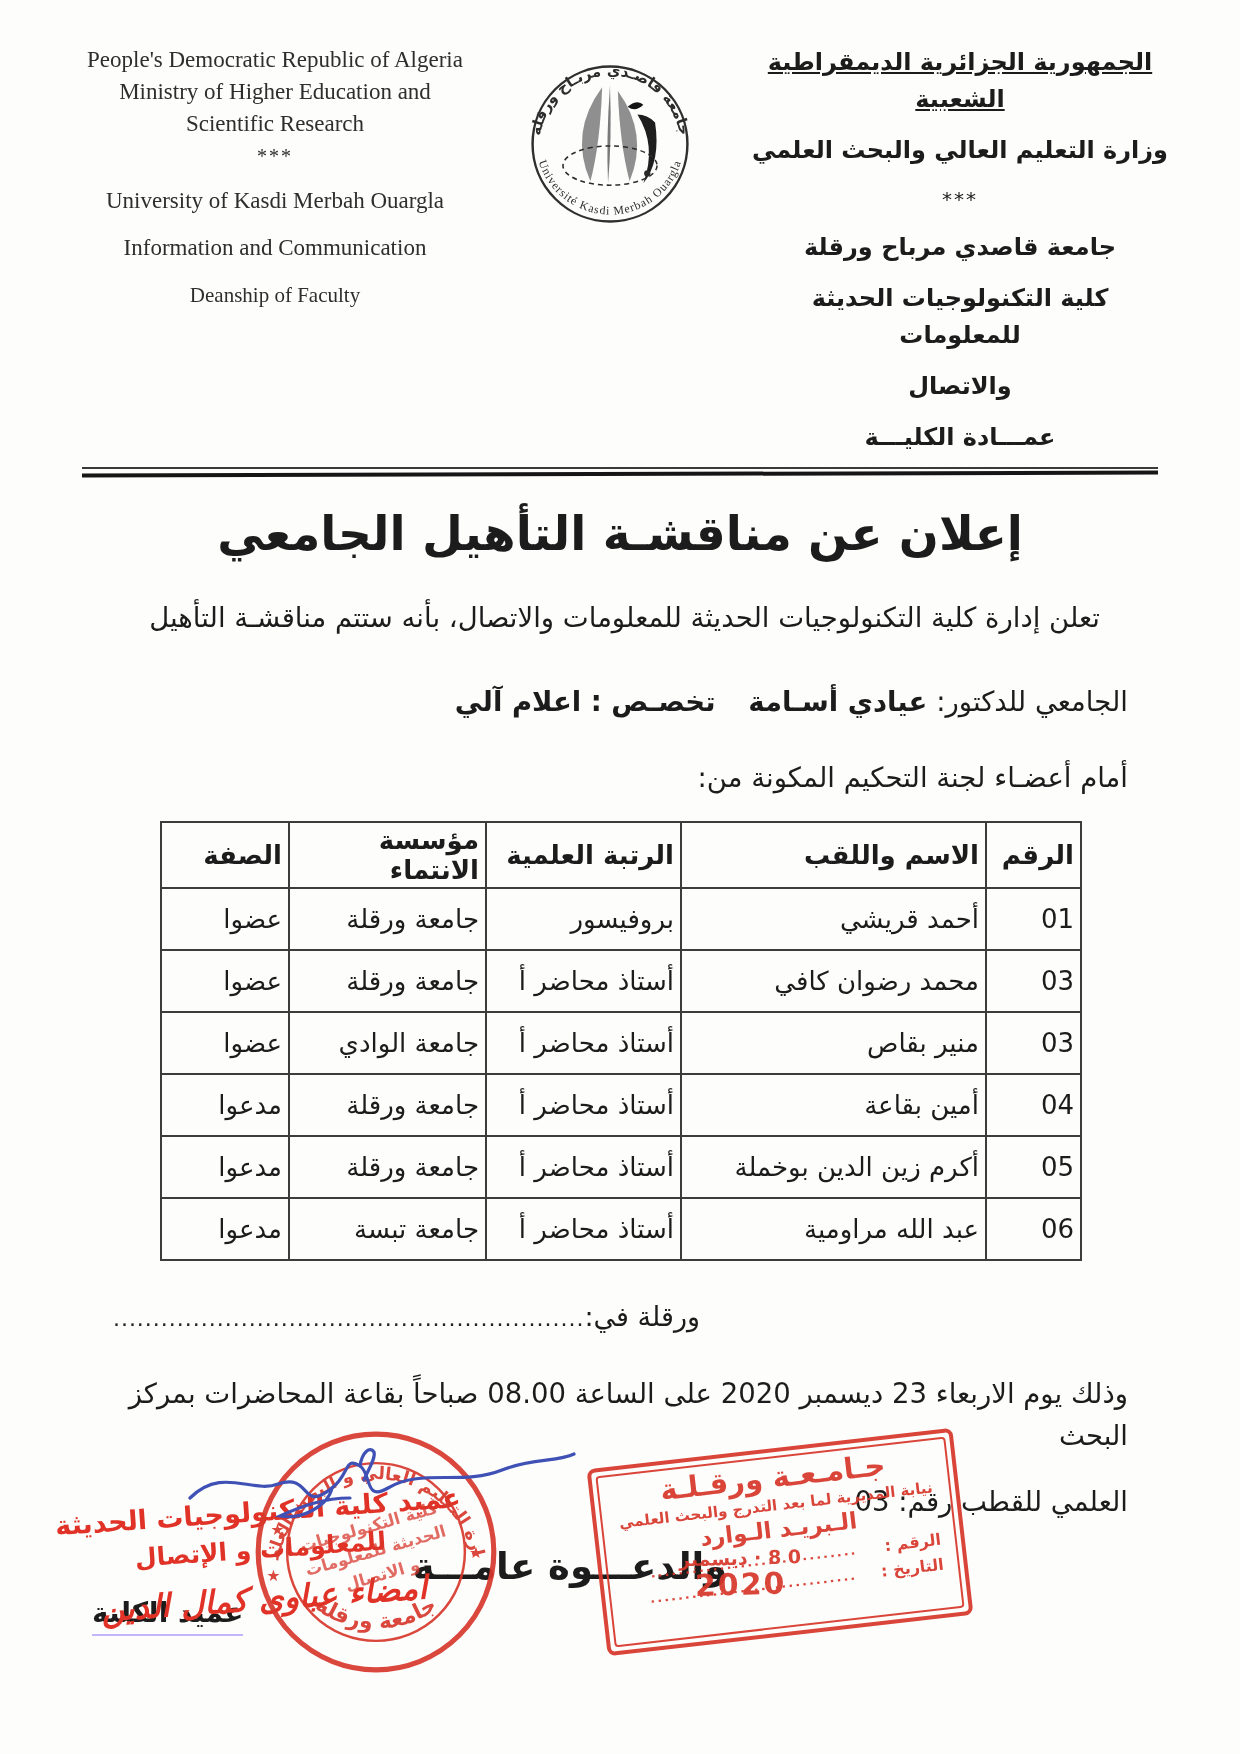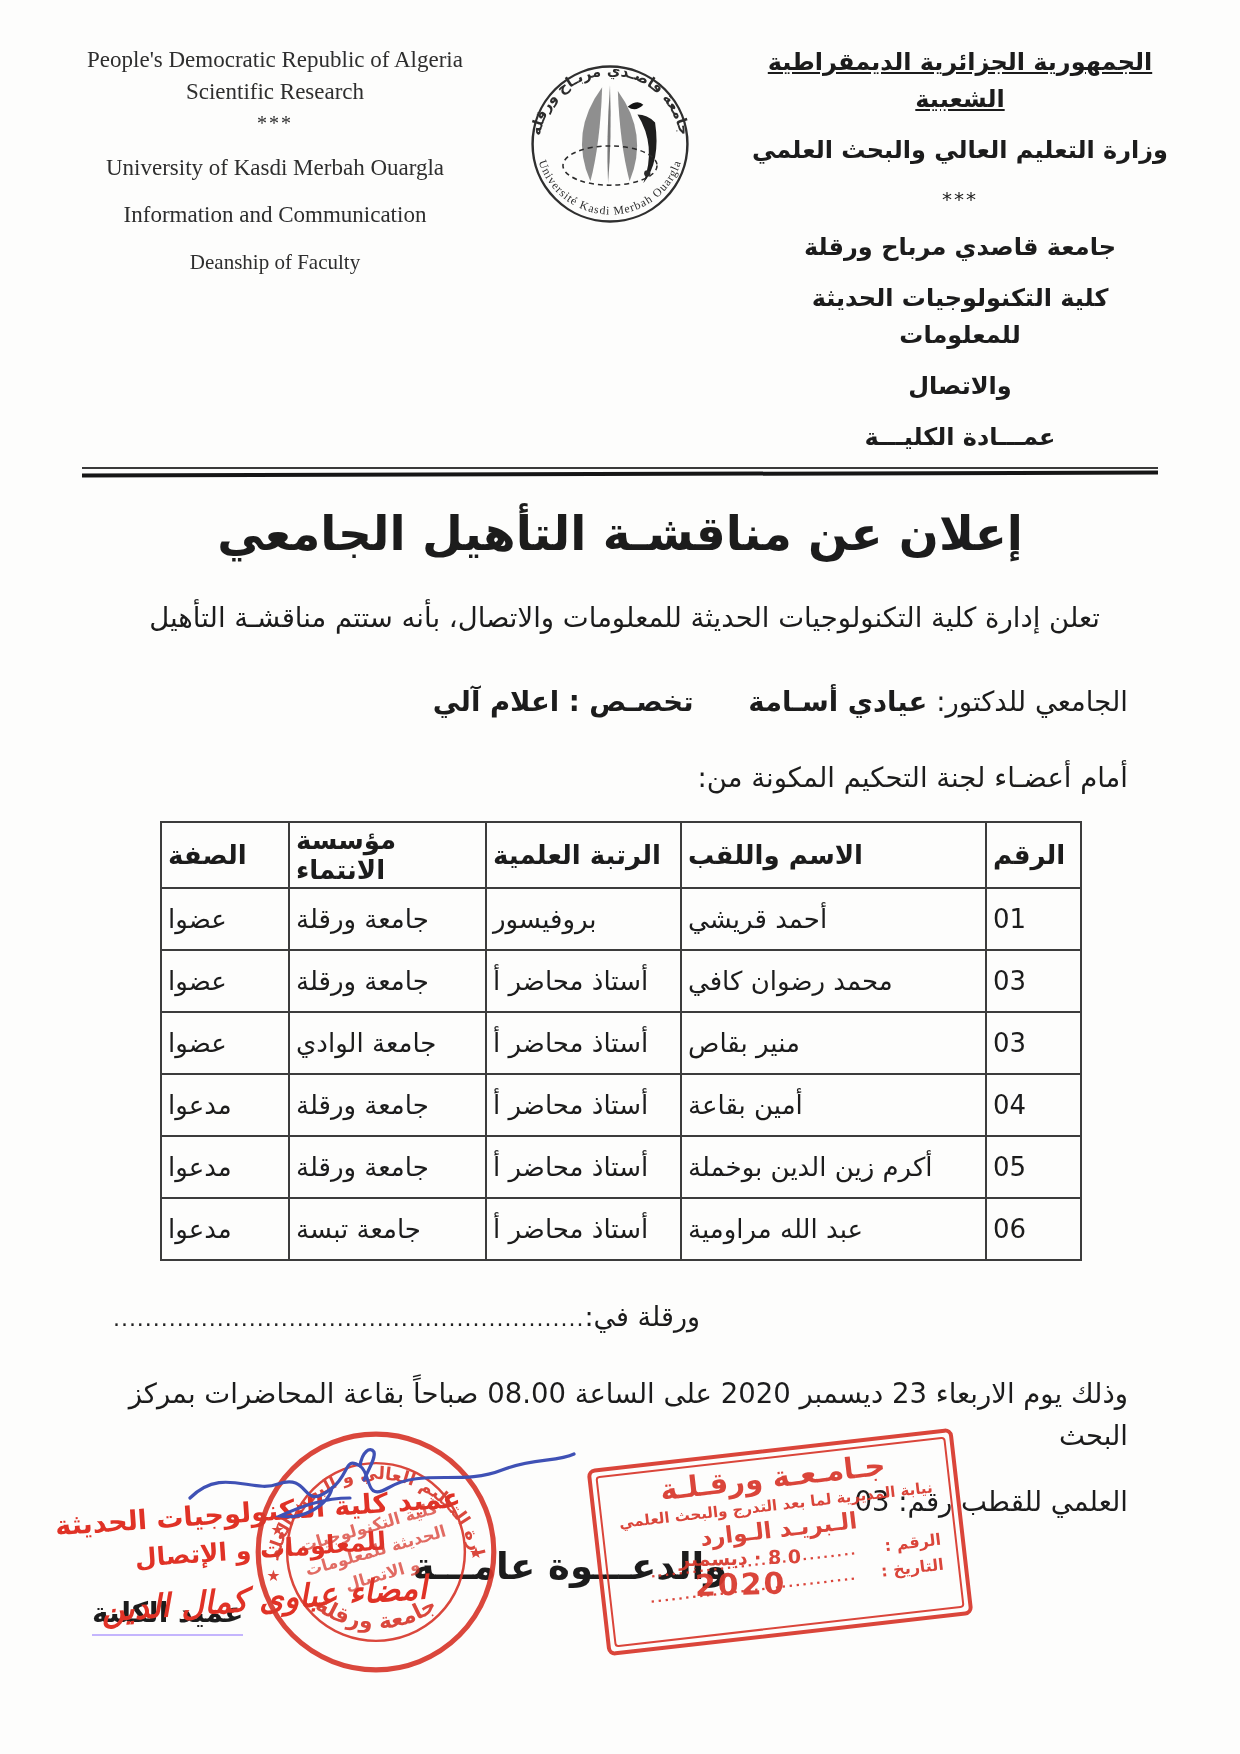--- a/index.html
+++ b/index.html
@@ -27,25 +27,25 @@
   .ar-stars{font-weight:normal;font-size:20px;letter-spacing:2px;}
   .header-rule{margin:10px 82px 0 82px;}
   .header-rule .thin{height:2px;background:#3a3a3a;}
   .header-rule .thick{height:4px;background:#161616;margin-top:3px;transform:rotate(-0.15deg);}
   
   .doc-title{margin:30px 0 0 0;text-align:center;font-size:47px;font-weight:bold;direction:rtl;}
   .para{direction:rtl;text-align:right;font-size:27.5px;margin:0 112px;}
   .p1{margin-top:34px;text-indent:28px;line-height:1.6;}
   .p2{margin-top:46px;}
   .p2 .bold{font-weight:bold;}
-  .p2 .specialty{font-weight:bold;margin-right:46px;}
+  .p2 .specialty{font-weight:bold;margin-right:24px;}
   .p3{margin-top:44px;}
   
   table.jury{border-collapse:collapse;margin:28px 0 0 160px;width:920px;direction:rtl;table-layout:fixed;}
-  table.jury td,table.jury th{border:2px solid #3c3c3c;font-size:26px;text-align:left;vertical-align:middle;padding:0 6px;height:60px;font-weight:normal;}
+  table.jury td,table.jury th{border:2px solid #3c3c3c;font-size:26px;text-align:right;vertical-align:middle;padding:0 6px;height:60px;font-weight:normal;}
   table.jury th{font-weight:bold;height:64px;}
   col.c-number{width:95px;}
   col.c-name{width:305px;}
   col.c-rank{width:195px;}
   col.c-inst{width:197px;}
   col.c-role{width:128px;}
   td.name-cell{text-align:right;padding-right:48px;}
   
   .place-line{direction:rtl;display:flex;align-items:baseline;margin:40px 540px 0 112px;font-size:27px;}
   .place-line .lbl{white-space:nowrap;font-weight:500;}
@@ -85,20 +85,21 @@
 </style>
 </head>
 <body>
 
 <div class="page">
 
   <header class="doc-header">
     <div class="header-en">
       <div class="en-block1">
         <div>People's Democratic Republic of Algeria</div>
+        <div>Ministry of Higher Education and</div>
         <div>Scientific Research</div>
       </div>
       <div class="en-stars">***</div>
       <div class="en-uni">University of Kasdi Merbah Ouargla</div>
       <div class="en-fac">
         <div>Information and Communication</div>
       </div>
       <div class="en-dean">Deanship of Faculty</div>
     </div>
 

